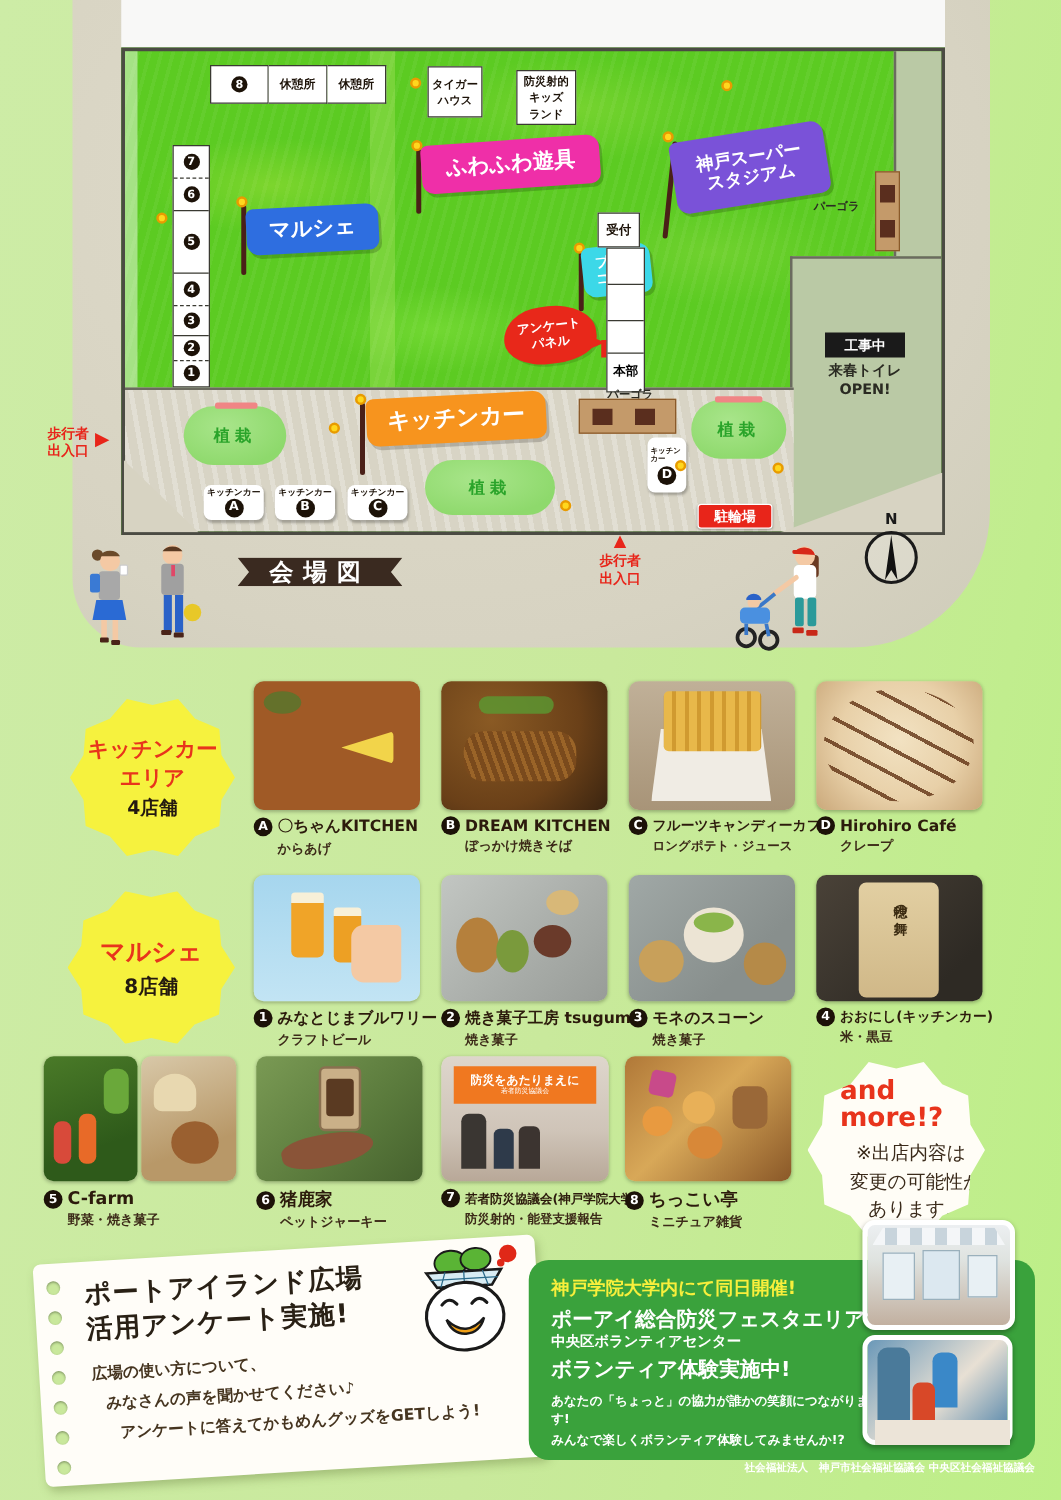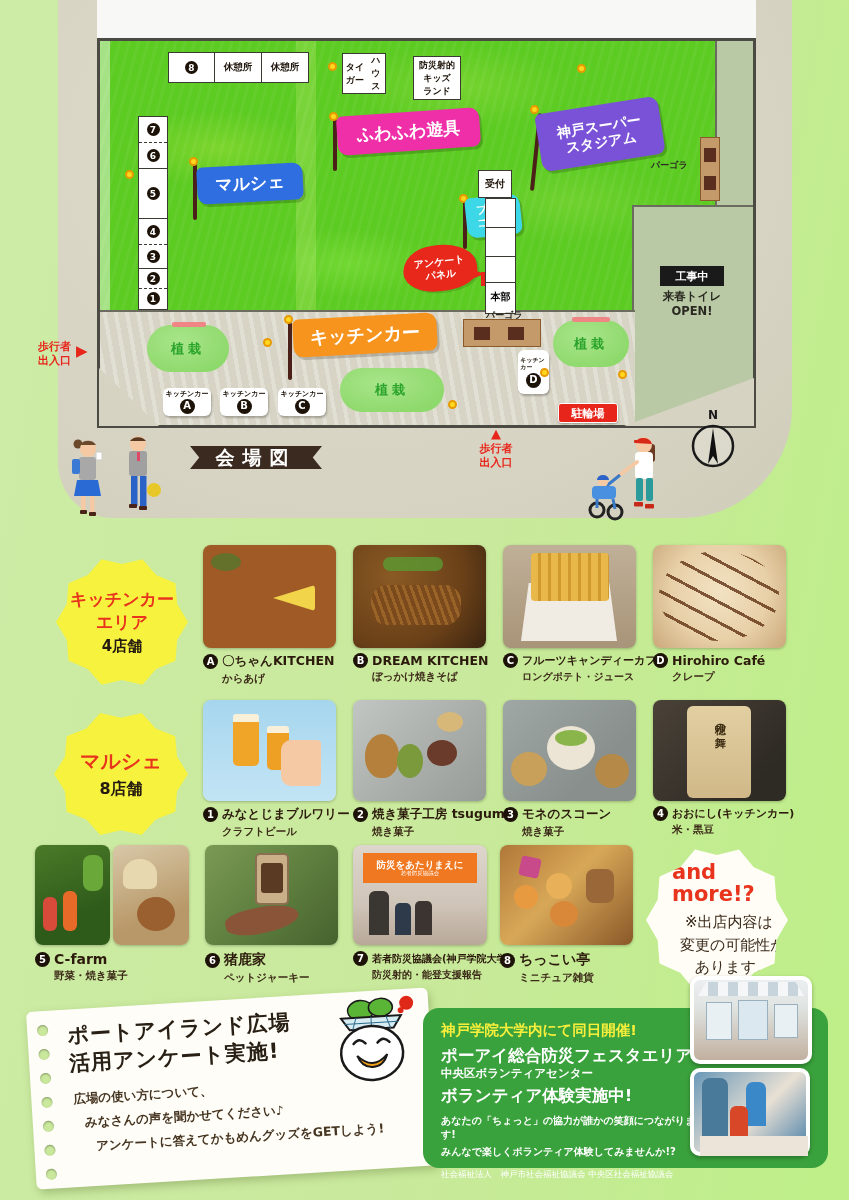--- a/index.html
+++ b/index.html
@@ -108,21 +108,21 @@
     <div class="walkway"></div>
 
     <div class="abs" style="left:68px;top:11px;display:flex;">
       <div class="mbox" style="width:47px;height:31px;">
           <span class="circ circ-s">8</span>
         </div>
       <div class="mbox" style="width:47px;height:31px;font-size:9.5px;border-left:none;">休憩所</div>
       <div class="mbox" style="width:47px;height:31px;font-size:9.5px;border-left:none;">休憩所</div>
     </div>
 
-    <div class="mbox abs" style="left:242px;top:12px;width:44px;height:41px;font-size:9px;">
+    <div class="mbox abs" style="left:242px;top:12px;width:44px;height:41px;font-size:9px;flex-direction:column;">
       <span>タイガー</span>
       <span>ハウス</span>
     </div>
     <div class="mbox abs" style="left:313px;top:15px;width:48px;height:44px;font-size:9px;flex-direction:column;">
       <span>防災射的</span>
       <span>キッズ</span>
       <span>ランド</span>
     </div>
 
     <div class="num-col abs" style="left:38px;top:75px;height:194px;">
@@ -536,21 +536,21 @@
     </svg>
   </div>
 
   <div class="vol-box">
     <div style="color:#f8ef3c;font-size:14.5px;font-weight:bold;margin-bottom:5px;">神戸学院大学内にて同日開催!</div>
     <div style="color:#fff;font-size:16.5px;font-weight:bold;line-height:1.3;">ポーアイ総合防災フェスタエリアで</div>
     <div style="color:#fff;font-size:11.5px;font-weight:bold;margin-bottom:4px;">中央区ボランティアセンター</div>
     <div style="color:#fff;font-size:16.5px;font-weight:bold;line-height:1.3;margin-bottom:7px;">ボランティア体験実施中!</div>
     <div style="color:#fff;font-size:10px;font-weight:bold;margin-bottom:3px;width:260px;">あなたの「ちょっと」の協力が誰かの笑顔につながります!</div>
     <div style="color:#fff;font-size:10px;font-weight:bold;margin-bottom:10px;width:260px;">みんなで楽しくボランティア体験してみませんか!?</div>
-    <div style="color:#fff;font-size:8.5px;font-weight:normal;">社会福祉法人　神戸市社会福祉協議会 中央区社会福祉協議会</div>
+    <div style="color:#fff;font-size:8.5px;font-weight:bold;text-align:right;">社会福祉法人　神戸市社会福祉協議会 中央区社会福祉協議会</div>
   </div>
   <div class="vphoto" style="left:690px;top:976px;width:122px;height:88px;background:linear-gradient(180deg,#eceff1 0%,#dfe3e0 35%,#c2b0a0 100%);">
     <div class="abs" style="left:4px;top:2px;width:106px;height:14px;background:repeating-linear-gradient(90deg,#f4f6f8 0 10px,#c8d4dc 10px 20px);clip-path:polygon(0 100%,8% 0,92% 0,100% 100%);"></div>
     <div class="abs" style="left:12px;top:22px;width:26px;height:38px;background:#e8f0f4;border:1px solid #9ab0bc;"></div>
     <div class="abs" style="left:44px;top:20px;width:30px;height:40px;background:#dce8f0;border:1px solid #9ab0bc;"></div>
     <div class="abs" style="left:80px;top:24px;width:24px;height:34px;background:#e8f0f4;border:1px solid #9ab0bc;"></div>
   </div>
   <div class="vphoto" style="left:690px;top:1068px;width:120px;height:88px;background:linear-gradient(135deg,#6a98b8 0%,#e8e0d4 55%,#4a80a8 100%);">
     <div class="abs" style="left:8px;top:6px;width:26px;height:60px;background:#4a7a9a;border-radius:8px 8px 0 0;"></div>
     <div class="abs" style="left:52px;top:10px;width:20px;height:44px;background:#3a88c8;border-radius:7px 7px 0 0;"></div>

